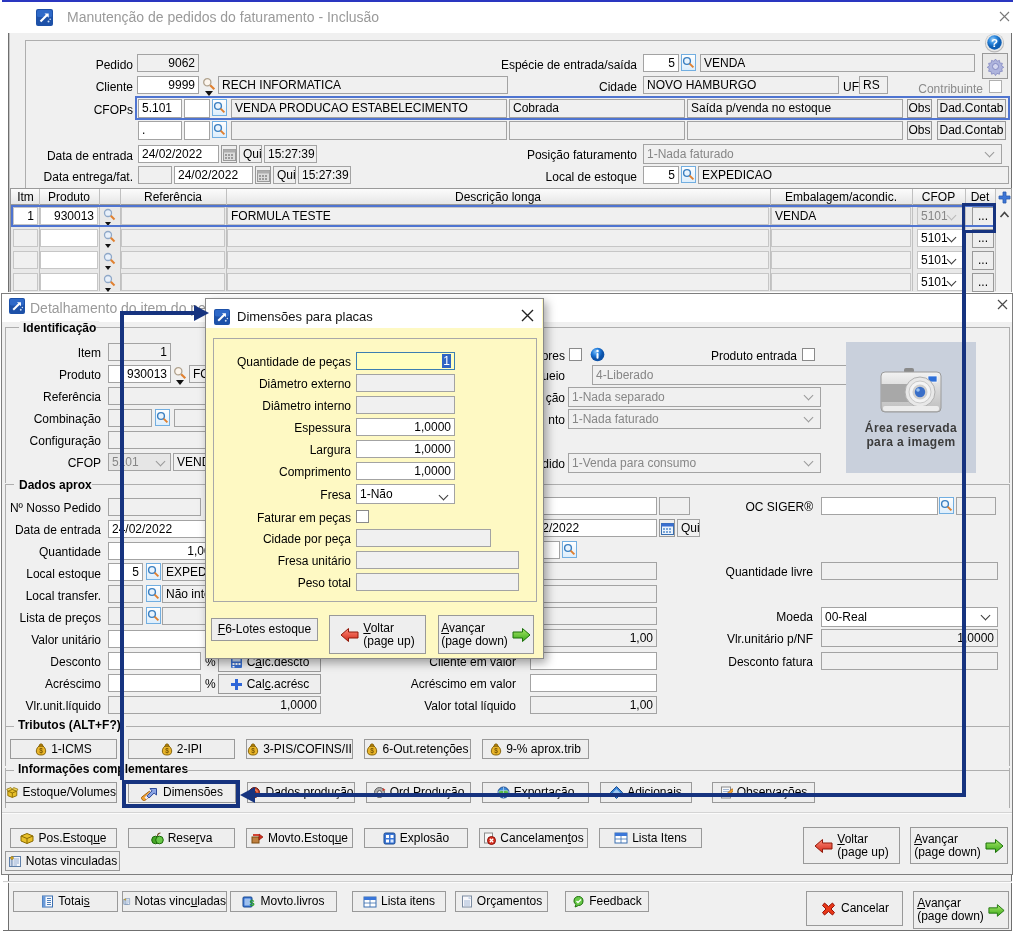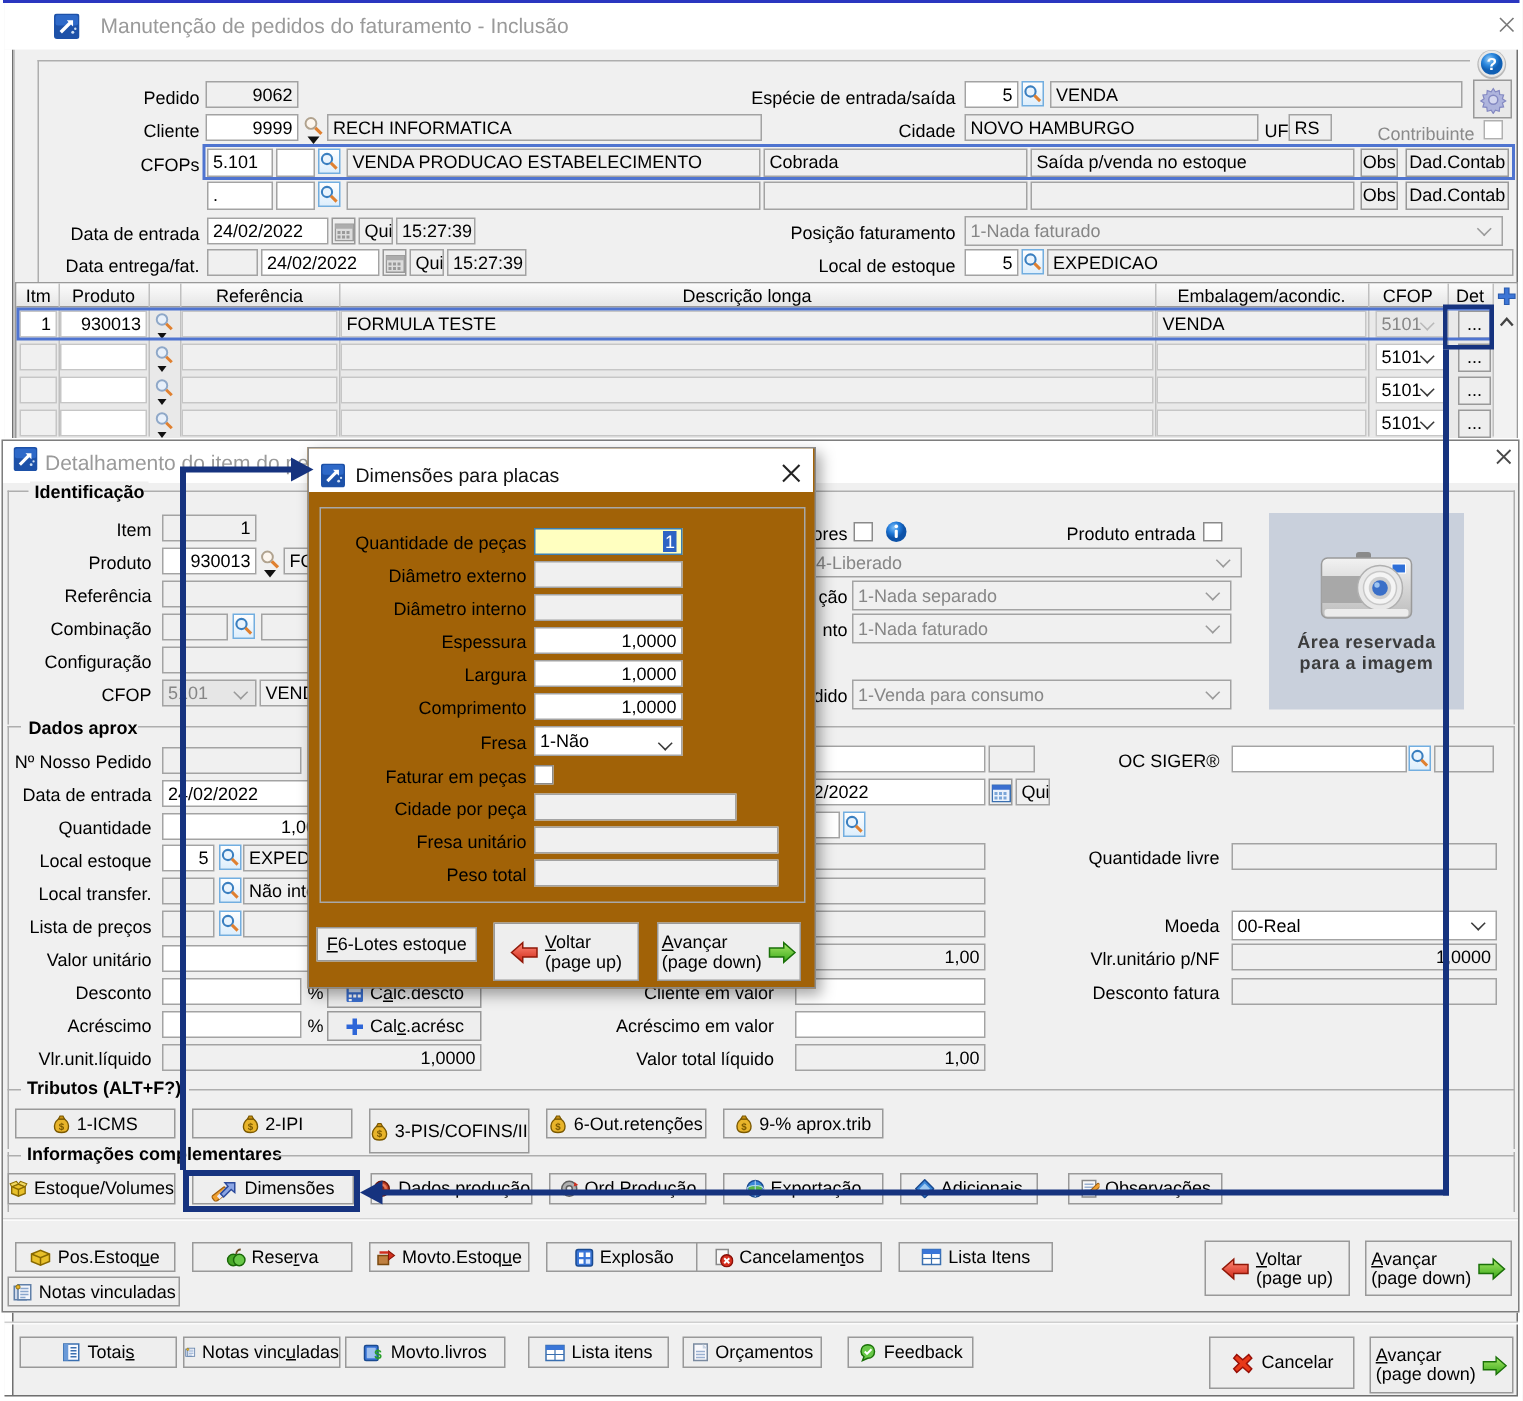--- a/index.html
+++ b/index.html
@@ -312,21 +312,21 @@
         <stop offset="100%" stop-color="#0d52a8"></stop>
       </radialGradient>
     </defs>
     <circle cx="8" cy="8" r="7.3" fill="url(#ig)"></circle>
     <rect x="6.9" y="6.5" width="2.2" height="6" rx="1" fill="#fff"></rect>
     <circle cx="8" cy="4.2" r="1.3" fill="#fff"></circle>
   </svg>
 <div class="lbl" style="left:697px;top:349px;width:100px;z-index:13">Produto entrada</div>
 <div class="chk" style="left:802px;top:348px;z-index:13"></div>
 <div class="lbl" style="left:465px;top:369px;width:100px;z-index:13">ueio</div>
-<div class="fld ro dis" style="left:540px;top:365px;width:288px;height:20px;line-height:18px;z-index:13">4-Liberado<div class="chev chg" style="right:8px;top:4px"></div></div>
+<div class="fld ro dis" style="left:592px;top:365px;width:288px;height:20px;line-height:18px;z-index:13">4-Liberado<div class="chev chg" style="right:8px;top:4px"></div></div>
 <div class="lbl" style="left:465px;top:391px;width:100px;z-index:13">ção</div>
 <div class="fld ro dis" style="left:568px;top:387px;width:253px;height:20px;line-height:18px;z-index:13">1-Nada separado<div class="chev chg" style="right:8px;top:4px"></div></div>
 <div class="lbl" style="left:465px;top:413px;width:100px;z-index:13">nto</div>
 <div class="fld ro dis" style="left:568px;top:409px;width:253px;height:20px;line-height:18px;z-index:13">1-Nada faturado<div class="chev chg" style="right:8px;top:4px"></div></div>
 <div class="lbl" style="left:465px;top:457px;width:100px;z-index:13">dido</div>
 <div class="fld ro dis" style="left:568px;top:453px;width:253px;height:20px;line-height:18px;z-index:13">1-Venda para consumo<div class="chev chg" style="right:8px;top:4px"></div></div>
 
 <div class="a" style="left:846px;top:342px;width:130px;height:131px;background:#c9d0dc;z-index:13"></div>
 <svg class="a" style="left:880px;top:368px;z-index:14" width="62" height="45" viewBox="0 0 62 45">
     <defs>
@@ -479,21 +479,21 @@
 <div class="btn" style="left:10px;top:739px;width:107px;height:20px;z-index:13"><svg width="12" height="13" viewBox="0 0 12 13">
       <path d="M4 3 C1.5 5 1 7.5 1.5 9.5 C2 11.5 4 12 6 12 C8 12 10 11.5 10.5 9.5 C11 7.5 10.5 5 8 3 Z" fill="#e8b42a" stroke="#7a5800" stroke-width="0.9"></path>
       <path d="M4 3 L8 3 L7 1 L5 1 Z" fill="#c89010" stroke="#7a5800" stroke-width="0.8"></path>
       <text x="6" y="10" font-size="6.5" font-weight="bold" fill="#7a5800" text-anchor="middle">$</text>
     </svg>1-ICMS</div>
 <div class="btn" style="left:128px;top:739px;width:107px;height:20px;z-index:13"><svg width="12" height="13" viewBox="0 0 12 13">
       <path d="M4 3 C1.5 5 1 7.5 1.5 9.5 C2 11.5 4 12 6 12 C8 12 10 11.5 10.5 9.5 C11 7.5 10.5 5 8 3 Z" fill="#e8b42a" stroke="#7a5800" stroke-width="0.9"></path>
       <path d="M4 3 L8 3 L7 1 L5 1 Z" fill="#c89010" stroke="#7a5800" stroke-width="0.8"></path>
       <text x="6" y="10" font-size="6.5" font-weight="bold" fill="#7a5800" text-anchor="middle">$</text>
     </svg>2-IPI</div>
-<div class="btn" style="left:246px;top:739px;width:107px;height:30px;z-index:13"><svg width="12" height="13" viewBox="0 0 12 13">
+<div class="btn" style="left:246px;top:739px;width:107px;height:20px;z-index:13"><svg width="12" height="13" viewBox="0 0 12 13">
       <path d="M4 3 C1.5 5 1 7.5 1.5 9.5 C2 11.5 4 12 6 12 C8 12 10 11.5 10.5 9.5 C11 7.5 10.5 5 8 3 Z" fill="#e8b42a" stroke="#7a5800" stroke-width="0.9"></path>
       <path d="M4 3 L8 3 L7 1 L5 1 Z" fill="#c89010" stroke="#7a5800" stroke-width="0.8"></path>
       <text x="6" y="10" font-size="6.5" font-weight="bold" fill="#7a5800" text-anchor="middle">$</text>
     </svg>3-PIS/COFINS/II</div>
 <div class="btn" style="left:364px;top:739px;width:107px;height:20px;z-index:13"><svg width="12" height="13" viewBox="0 0 12 13">
       <path d="M4 3 C1.5 5 1 7.5 1.5 9.5 C2 11.5 4 12 6 12 C8 12 10 11.5 10.5 9.5 C11 7.5 10.5 5 8 3 Z" fill="#e8b42a" stroke="#7a5800" stroke-width="0.9"></path>
       <path d="M4 3 L8 3 L7 1 L5 1 Z" fill="#c89010" stroke="#7a5800" stroke-width="0.8"></path>
       <text x="6" y="10" font-size="6.5" font-weight="bold" fill="#7a5800" text-anchor="middle">$</text>
     </svg>6-Out.retenções</div>
 <div class="btn" style="left:482px;top:739px;width:107px;height:20px;z-index:13"><svg width="12" height="13" viewBox="0 0 12 13">
@@ -576,21 +576,21 @@
     </svg>
     <span>Movto.Estoq<u>u</u>e</span>
   </div>
 <div class="btn" style="left:364px;top:828px;width:104px;height:20px;z-index:13"><svg width="13" height="13" viewBox="0 0 13 13">
       <rect x="1" y="1" width="11" height="11" rx="1.5" fill="#3a76d8" stroke="#1a4a90"></rect>
       <rect x="3" y="3" width="3" height="3" fill="#fff"></rect>
       <rect x="7.5" y="3" width="3" height="3" fill="#fff"></rect>
       <rect x="3" y="7.5" width="3" height="3" fill="#fff"></rect>
       <rect x="7.5" y="7.5" width="3" height="3" fill="#d8e8ff"></rect>
     </svg>Explosão</div>
-<div class="btn" style="left:464px;top:828px;width:124px;height:20px;z-index:13">
+<div class="btn" style="left:479px;top:828px;width:109px;height:20px;z-index:13">
     <svg width="13" height="13" viewBox="0 0 13 13">
       <rect x="1.5" y="1" width="8" height="10" fill="#f8f8f8" stroke="#8a8a8a"></rect>
       <circle cx="8.5" cy="8.5" r="4" fill="#d83020" stroke="#8a1008"></circle>
       <path d="M6.8 6.8 L10.2 10.2 M10.2 6.8 L6.8 10.2" stroke="#fff" stroke-width="1.3"></path>
     </svg>
     <span>Cancelamen<u>t</u>os</span>
   </div>
 <div class="btn" style="left:599px;top:828px;width:103px;height:20px;z-index:13"><svg width="14" height="12" viewBox="0 0 14 12">
       <rect x="1" y="1" width="12" height="10" fill="#fff" stroke="#3a6fb0"></rect>
       <rect x="1" y="1" width="12" height="3" fill="#3a76d8"></rect>
@@ -695,21 +695,21 @@
 <div class="btn" style="left:806px;top:891px;width:97px;height:35px;z-index:3"><svg width="17" height="16" viewBox="0 0 17 16">
       <path d="M2.5 4.5 L4.5 2 L8.5 5.5 L12.5 2 L14.5 4.5 L11 8 L14.5 11.5 L12.5 14 L8.5 10.5 L4.5 14 L2.5 11.5 L6 8 Z" fill="#e83818" stroke="#981008" stroke-width="1"></path>
     </svg>Cancelar</div>
 <div class="btn" style="left:913px;top:891px;width:96px;height:38px;z-index:3">
     <span style="text-align:left"><u>A</u>vançar<br>(page down)</span>
     <svg width="17" height="15" viewBox="0 0 19 16">
       <path d="M18 8 L10.5 1.5 L10.5 5 L1 5 L1 11 L10.5 11 L10.5 14.5 Z" fill="url(#ga)" stroke="#1a7008" stroke-width="1"></path>
     </svg>
   </div>
 
-<div class="a" style="left:205px;top:298px;width:339px;height:361px;background:#a16207;border:1px solid #8a8a8a;box-shadow:3px 4px 9px rgba(0,0,0,0.35);z-index:30">
+<div class="a" style="left:205px;top:298px;width:339px;height:361px;background:#fef9c3;border:1px solid #8a8a8a;box-shadow:3px 4px 9px rgba(0,0,0,0.35);z-index:30">
   <div class="a" style="left:0;top:0;width:336px;height:29px;background:#fff"></div>
   <svg class="a" style="left:8px;top:10px" width="16" height="16" viewBox="0 0 17 17">
       <rect width="17" height="17" rx="2" fill="#1d51a8"></rect>
       <rect x="1" y="1" width="15" height="7" rx="1.5" fill="#2e69c8"></rect>
       <path d="M4.5 12.5 L11 6" stroke="#fff" stroke-width="2.2"></path>
       <path d="M8.5 4.5 h4.2 v4.2 z" fill="#fff"></path>
       <circle cx="12.5" cy="12.5" r="1" fill="#cfe0f4"></circle>
       <circle cx="14.2" cy="10.2" r="0.8" fill="#cfe0f4"></circle>
     </svg>
   <div class="tb" style="left:31px;top:10px;color:#111;font-size:13px">Dimensões para placas</div>

